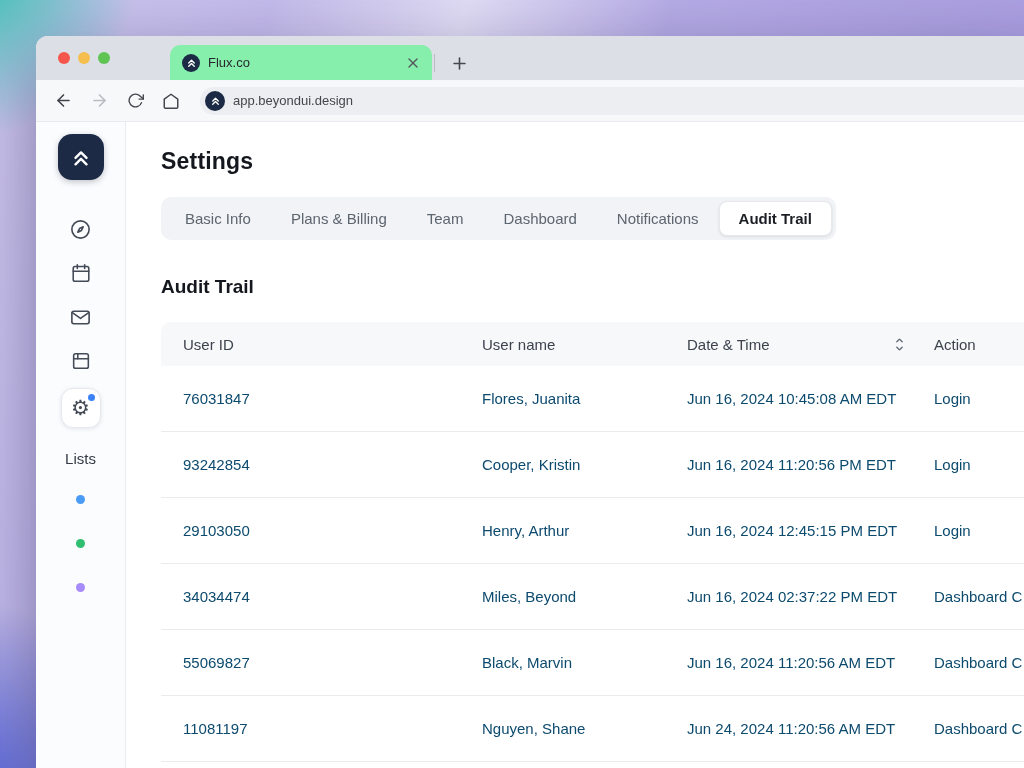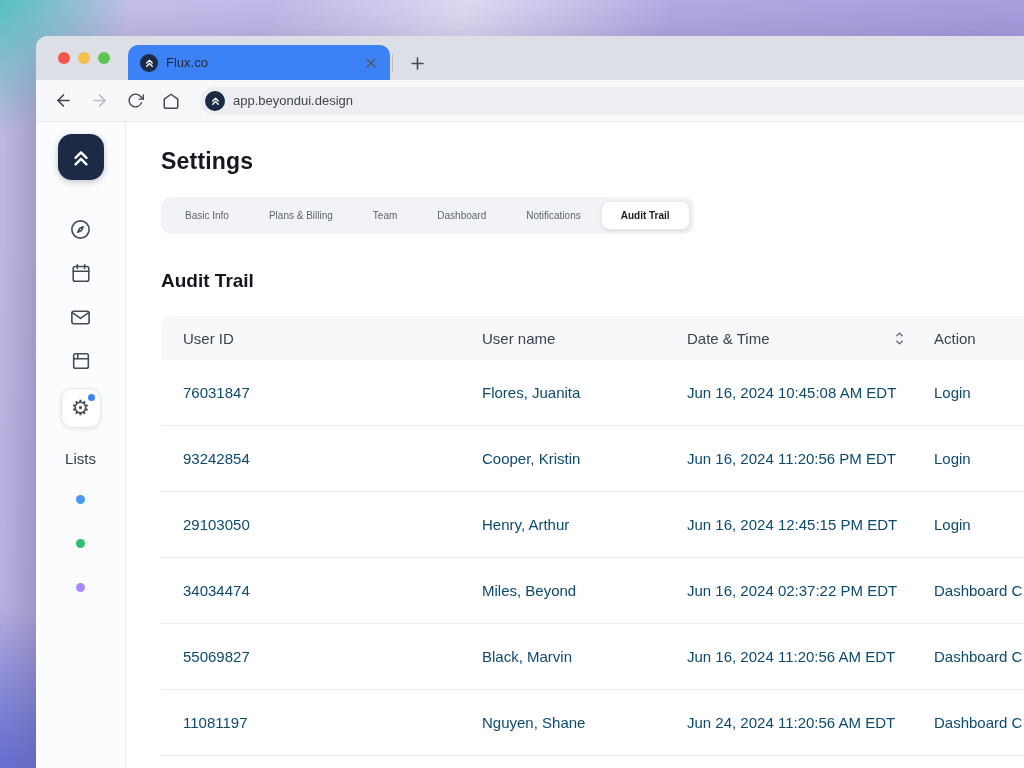--- a/index.html
+++ b/index.html
@@ -30,21 +30,21 @@
   }
   .traffic { display:flex; gap:8px; align-items:center; height:44px; padding:0 18px 0 22px; }
   .light { width:12px; height:12px; border-radius:50%; }
   .light.red { background:#f5564c; }
   .light.yellow { background:#f5bf4f; }
   .light.green { background:#5ec454; }
   .btab {
     width:262px; height:35px; display:flex; align-items:center; gap:8px;
     padding:0 10px 0 12px; border-radius:10px 10px 0 0; position:relative;
   }
-  .btab.active { background:#3b82f6; }
+  .btab.active { background:#86efac;margin-left:42px; }
   .btab .blabel { font-size:13px; color:#27292e; flex:1; white-space:nowrap; overflow:hidden; }
   .btab.inactive .blabel { color:#3c4043; }
   .tabsep { width:1px; height:18px; background:#b9bdc4; margin:0 2px 8px 2px; }
   .closex { width:18px; height:18px; display:flex; align-items:center; justify-content:center; border-radius:50%; cursor:pointer; }
   .newtab { width:28px; height:28px; margin:0 0 3px 8px; display:flex; align-items:center; justify-content:center; border-radius:50%; }
   .favicon { width:18px; height:18px; border-radius:50%; display:flex; align-items:center; justify-content:center; flex:none; }
   .favicon.brand { background:#1c2a45; }
   
   .toolbar {
     height:42px; background:#f7f8fa; display:flex; align-items:center;
@@ -80,21 +80,21 @@
   .listdots { margin-top:10px; display:flex; flex-direction:column; align-items:center; }
   .dotslot { height:44px; display:flex; align-items:center; justify-content:center; }
   .ldot { width:9px; height:9px; border-radius:50%; }
   
   .main { flex:1; padding:26px 0 0 35px; overflow:hidden; }
   .page-title { font-size:23px; font-weight:700; color:#14171d; letter-spacing:.2px; }
   .ptabs {
     margin-top:22px; display:inline-flex; align-items:center;
     background:#f2f3f6; border-radius:10px; padding:4px;
   }
-  .ptab { padding:8px 20px; font-size:10px; color:#5d6570; white-space:nowrap; border-radius:8px; }
+  .ptab { padding:8px 20px; font-size:15px; color:#5d6570; white-space:nowrap; border-radius:8px; }
   .ptab.active {
     background:#fff; color:#1b1e24; font-weight:600;
     border:1px solid #e6e8ec; box-shadow:0 1px 3px rgba(16,24,40,.10);
     padding:8px 19px;
   }
   .section-title { margin-top:36px; font-size:19px; font-weight:600; color:#14171d; }
   
   .table { margin-top:24px; width:1013px; }
   .t-row {
     display:grid; grid-template-columns:299px 205px 247px 240px;

